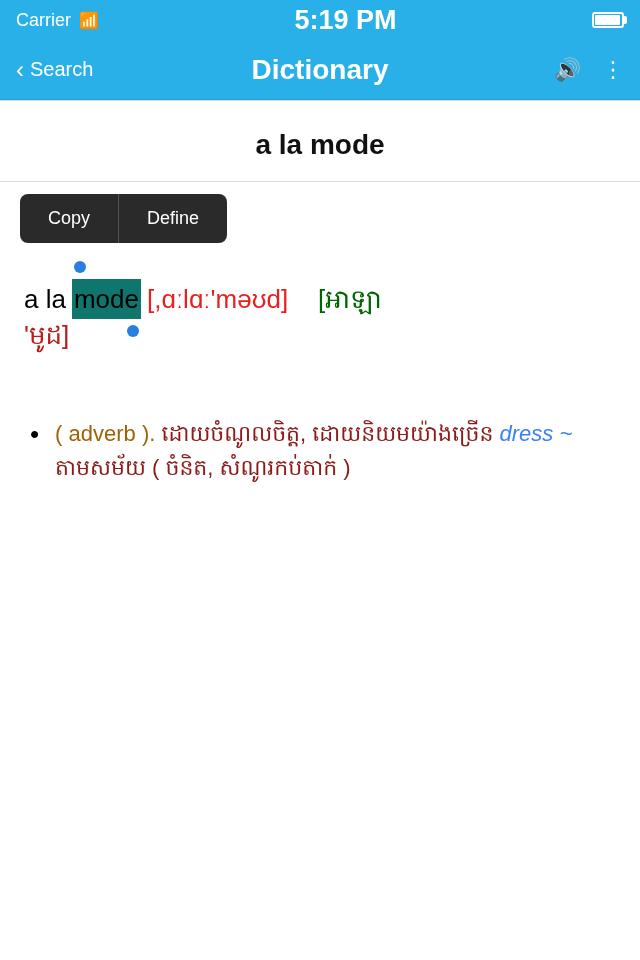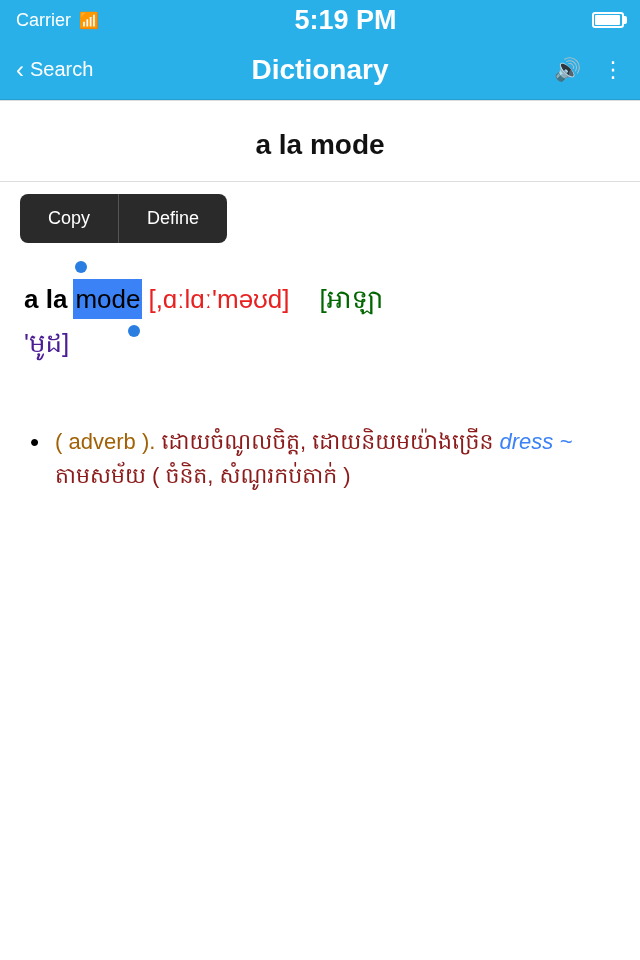--- a/index.html
+++ b/index.html
@@ -145,23 +145,23 @@
     
     .word-line {
       display: flex;
       align-items: baseline;
       flex-wrap: wrap;
       font-size: 26px;
       margin-top: 36px;
       line-height: 1.4;
       padding: 0 4px;
     }
-    .word-plain { color: #000; margin-right: 6px; font-weight: bold; }
+    .word-plain { color: #000; margin-right: 6px; }
     .word-selected {
-      background: #3b82f6;
+      background: #0f766e;
       color: #000;
       padding: 2px 2px;
       position: relative;
       margin-right: 6px;
     }
     .selection-handle-top {
       position: absolute;
       top: -18px;
       left: 2px;
       width: 12px;
@@ -176,22 +176,21 @@
       width: 12px;
       height: 12px;
       background: #2a7de1;
       border-radius: 50%;
     }
     .word-phonetic { color: #e82020; margin-right: 1px; }
     .word-khmer { color: #006600; margin-left: 29px; }
 
     .word-line2 {
       font-size: 26px;
-      color: #4c1d95;
-      margin-top: 8px;
+      color: #b91c1c;
       padding: 0 4px;
     }
 
     
     .definition-section {
       margin-top: 60px;
       padding: 0 10px;
     }
     .definition-item {
       display: flex;

